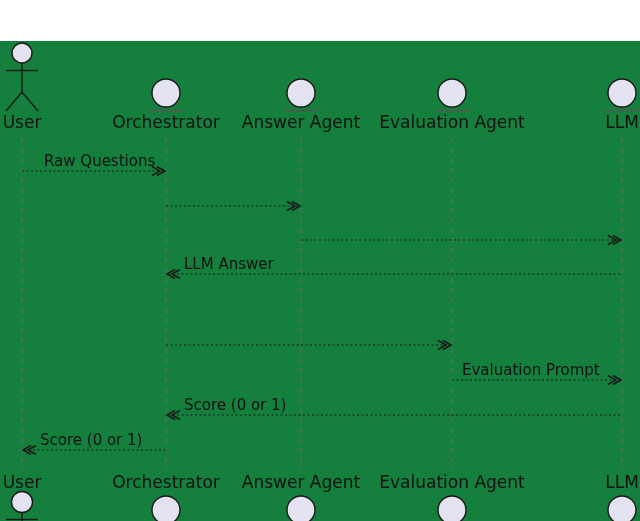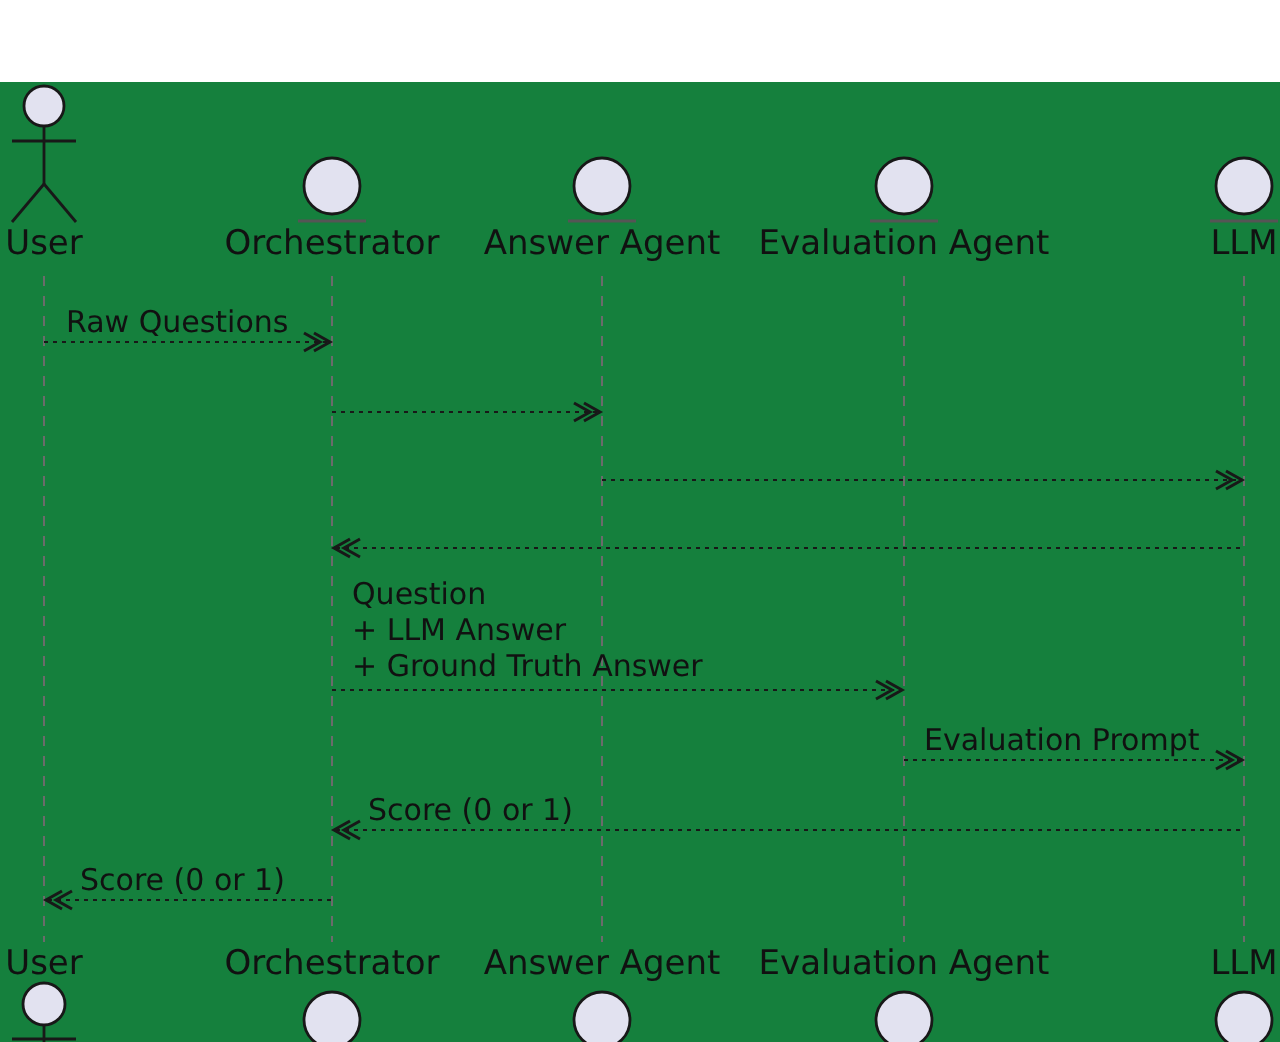--- a/index.html
+++ b/index.html
@@ -164,24 +164,22 @@
       <line class="underline" x1="605" y1="486.5" x2="639" y2="486.5"></line>
     </g>
   </svg>
 
   <div class="plabel" style="left:22px;  top:71px;">User</div>
   <div class="plabel" style="left:166px; top:71px;">Orchestrator</div>
   <div class="plabel" style="left:301px; top:71px;">Answer Agent</div>
   <div class="plabel" style="left:452px; top:71px;">Evaluation Agent</div>
   <div class="plabel" style="left:622px; top:71px;">LLM</div>
 
-  <div class="mlabel" style="left:33px;  top:111px;">Raw Questions</div>
-  <div class="mlabel" style="left:176px; top:247px;">Question
-+ LLM Answer
-+ Ground Truth Answer</div>
+  <div class="mlabel" style="left:44px;  top:111px;">Raw Questions</div>
+  <div class="mlabel" style="left:184px; top:214px;">LLM Answer</div>
   <div class="mlabel" style="left:462px; top:320px;">Evaluation Prompt</div>
   <div class="mlabel" style="left:184px; top:355px;">Score (0 or 1)</div>
   <div class="mlabel" style="left:40px;  top:390px;">Score (0 or 1)</div>
 
   <div class="plabel" style="left:22px;  top:431px;">User</div>
   <div class="plabel" style="left:166px; top:431px;">Orchestrator</div>
   <div class="plabel" style="left:301px; top:431px;">Answer Agent</div>
   <div class="plabel" style="left:452px; top:431px;">Evaluation Agent</div>
   <div class="plabel" style="left:622px; top:431px;">LLM</div>
 

